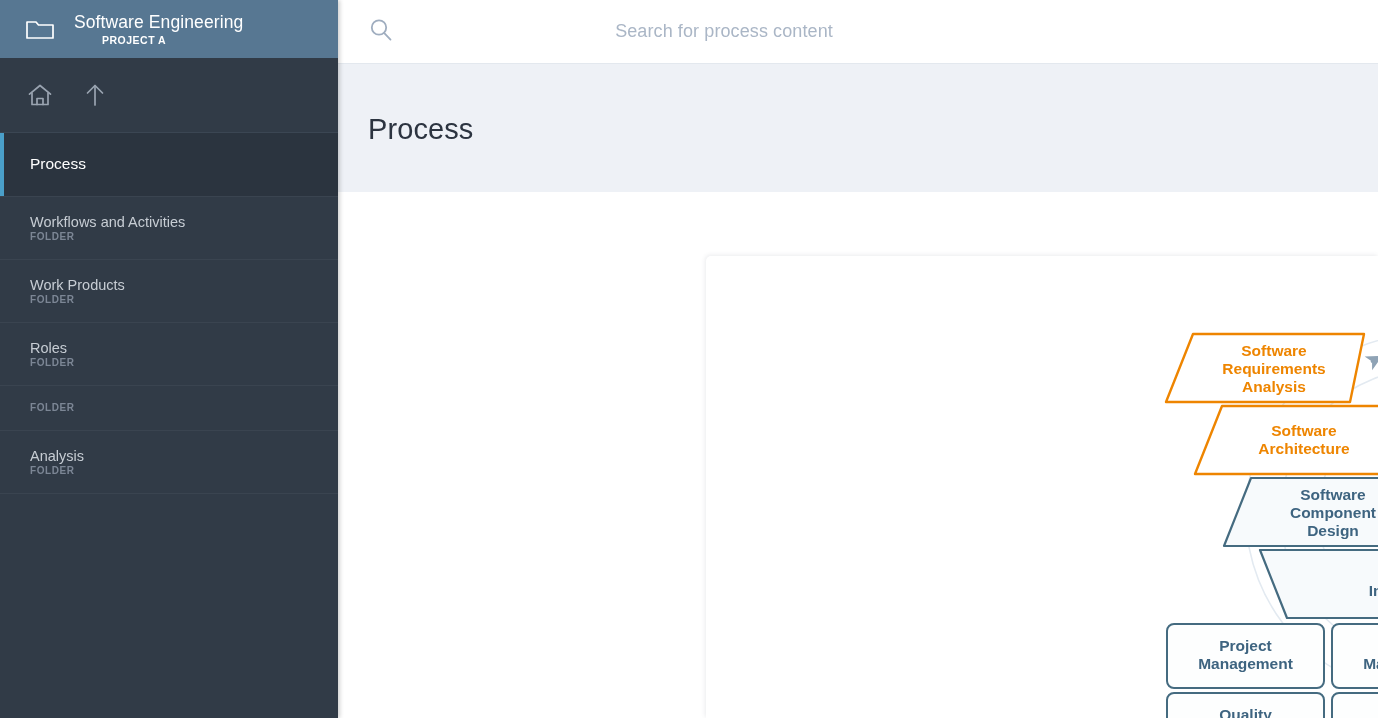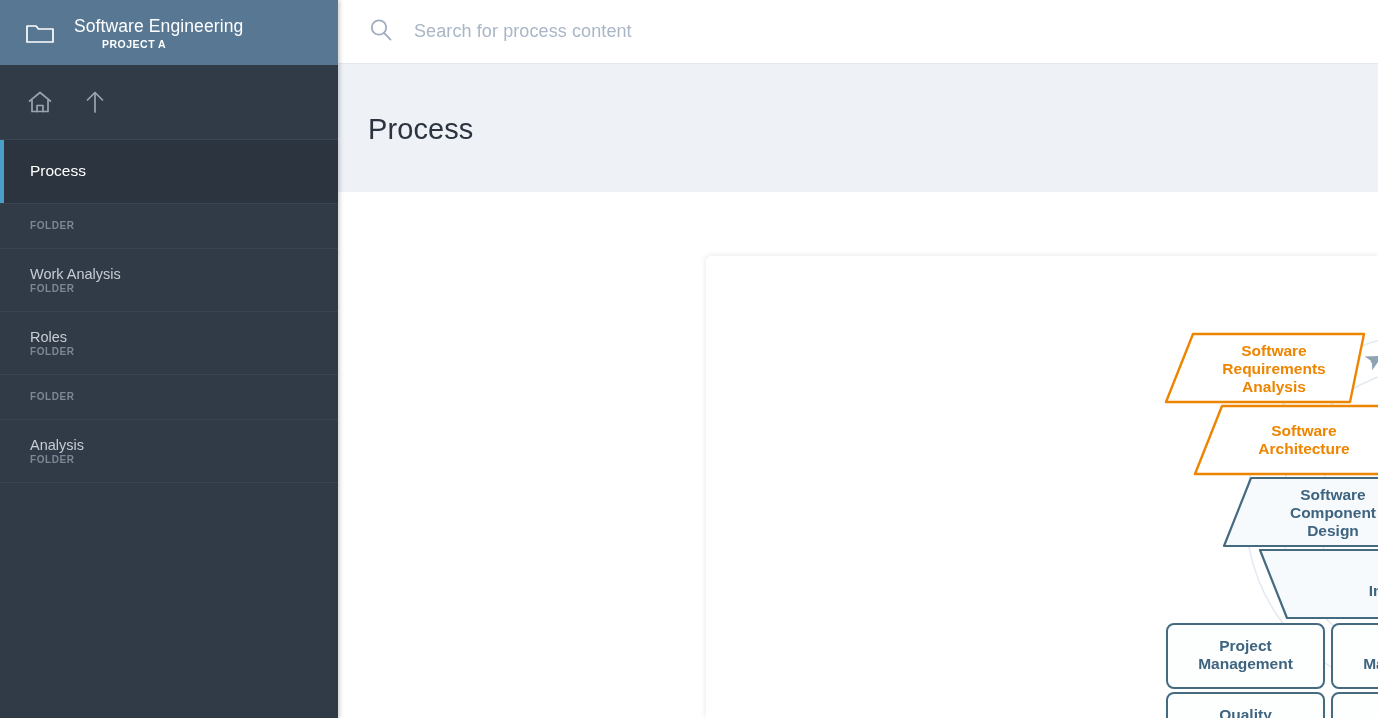--- a/index.html
+++ b/index.html
@@ -14,21 +14,21 @@
   
   .sidebar {
     width: 338px; height: 718px;
     background: #313b47;
     flex: 0 0 338px;
     position: relative;
     box-shadow: 2px 0 4px rgba(0,0,0,0.18);
     z-index: 5;
   }
   .project-header {
-    height: 65px;
+    height: 58px;
     background: #577792;
     display: flex;
     align-items: center;
     padding-left: 24px;
     gap: 18px;
   }
   .folder-icon { width: 32px; height: 32px; flex: 0 0 32px; display:block; }
   .project-text { display: flex; flex-direction: column; justify-content: center; gap: 2px; }
   .project-title {
     color: #ffffff; font-size: 17.5px; font-weight: 400; letter-spacing: .1px; line-height: 20px;
@@ -68,20 +68,21 @@
     height: 64px; background: #ffffff;
     display: flex; align-items: center;
     padding-left: 30px; gap: 20px;
     border-bottom: 1px solid #e3e8ee;
   }
   .search-input {
     border: none; outline: none; background: transparent;
     font-family: "Liberation Sans", sans-serif;
     font-size: 18px; color: #0369a1; width: 620px;
     letter-spacing: .1px;
+    text-align: center;
   }
   .search-input::placeholder { color: #aab6c6; }
 
   .content-area {
     position: relative;
     height: 654px;
     background: #ffffff;
   }
   .title-band {
     background: #eef1f6;
@@ -140,24 +141,25 @@
           <path d="M5.5 12 L13 4.5 L20.5 12" stroke="#9aa4b1" stroke-width="1.7" stroke-linecap="round" stroke-linejoin="round"></path>
         </svg>
       </span>
     </div>
 
     <nav class="nav-list">
       <div class="nav-item active">
         <div class="nav-label">Process</div>
       </div>
       <div class="nav-item">
-        <div class="nav-sub">FOLDER</div>
-      </div>
-      <div class="nav-item">
-        <div class="nav-label">Work Analysis</div>
+        <div class="nav-label">Workflows and Activities</div>
+        <div class="nav-sub">FOLDER</div>
+      </div>
+      <div class="nav-item">
+        <div class="nav-label">Work Products</div>
         <div class="nav-sub">FOLDER</div>
       </div>
       <div class="nav-item">
         <div class="nav-label">Roles</div>
         <div class="nav-sub">FOLDER</div>
       </div>
       <div class="nav-item">
         <div class="nav-sub">FOLDER</div>
       </div>
       <div class="nav-item">

